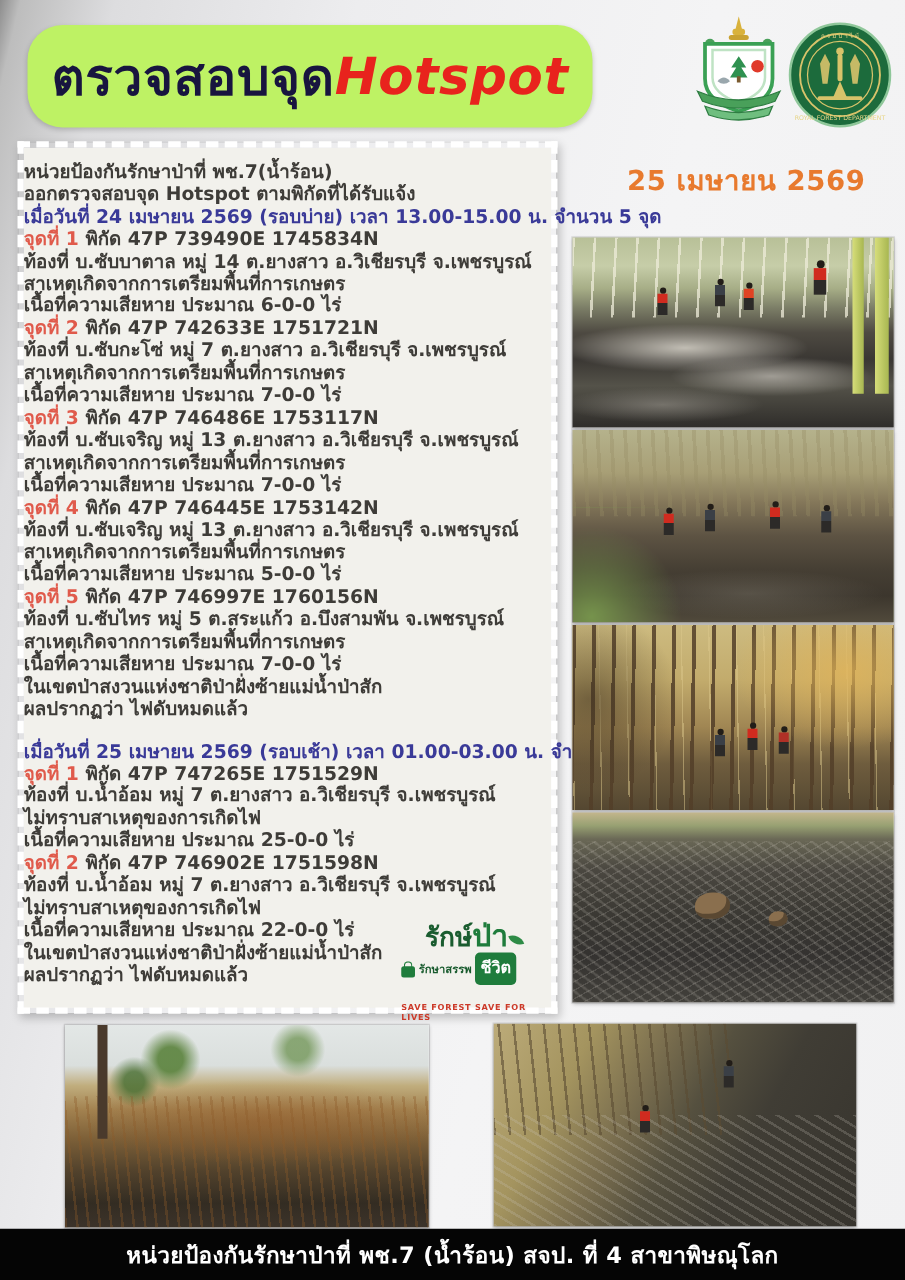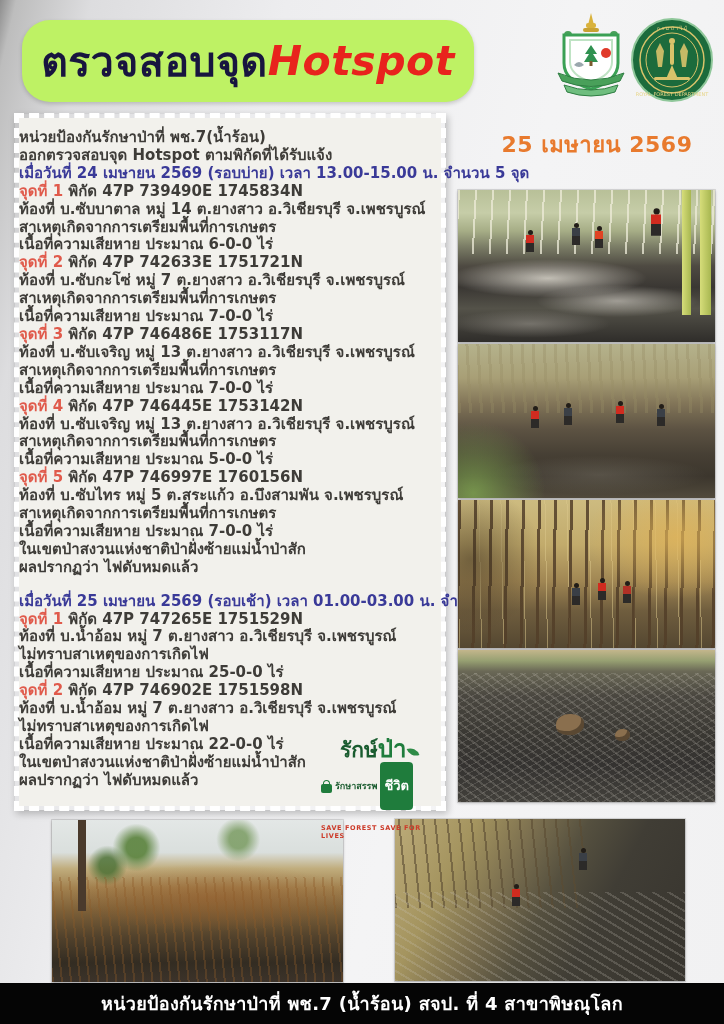--- a/index.html
+++ b/index.html
@@ -46,21 +46,21 @@
   .ecologo .r1{font-size:21px;font-weight:800;color:#1a5c2f;line-height:22px;margin-left:19px;}
   .ecologo .r1 .pa{color:#1f7c3c;font-size:24px;}
   .ecologo .leaf{display:inline-block;width:10px;height:10px;background:#2e8b46;
     border-radius:0 100% 0 100%;transform:rotate(-20deg);margin-left:1px;}
   .ecologo .r2{display:flex;align-items:center;gap:3px;margin-top:1px;}
   .ecologo .lock{position:relative;width:11px;height:9px;background:#1f7c3c;border-radius:2px;margin-top:4px;}
   .ecologo .lock::before{content:"";position:absolute;top:-4px;left:2px;width:5px;height:5px;
     border:1.6px solid #1f7c3c;border-bottom:none;border-radius:4px 4px 0 0;}
   .ecologo .r2 .small{font-size:9px;font-weight:700;color:#1a5c2f;}
   .ecologo .badge{background:#1f7c3c;color:#fff;font-size:13px;font-weight:800;
-    padding:16px 4px;border-radius:4px;line-height:16px;}
+    padding:5px 4px;border-radius:4px;line-height:16px;}
   .ecologo .tag{font-size:6.5px;font-weight:800;color:#cc3a29;letter-spacing:.6px;margin-top:14px;}
 
   
   .photo{position:absolute;overflow:hidden;box-shadow:0 0 0 1px rgba(0,0,0,.10),0 1px 3px rgba(0,0,0,.25);}
   .photo::before,.photo::after{content:"";position:absolute;pointer-events:none;}
 
   .p1{left:458px;top:190px;width:257px;height:152px;
     background:linear-gradient(180deg,#b8c098 0%,#c6cda8 15%,#a6ad86 27%,#7c7e67 37%,#4e4a42 50%,#3a3733 64%,#545249 78%,#2f2d2a 100%);}
   .p1::before{inset:0 0 58% 0;
     background:repeating-linear-gradient(93deg,rgba(238,236,217,.75) 0 2px,transparent 2px 17px);}

